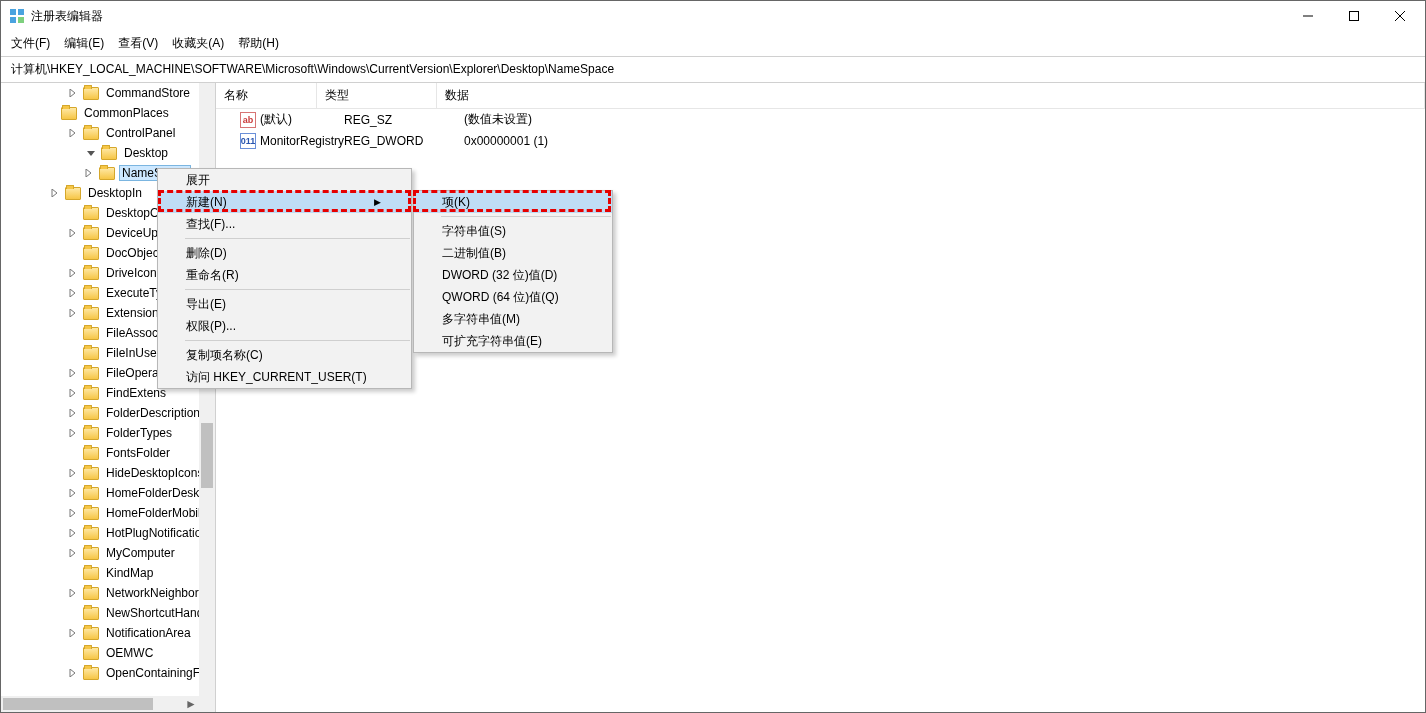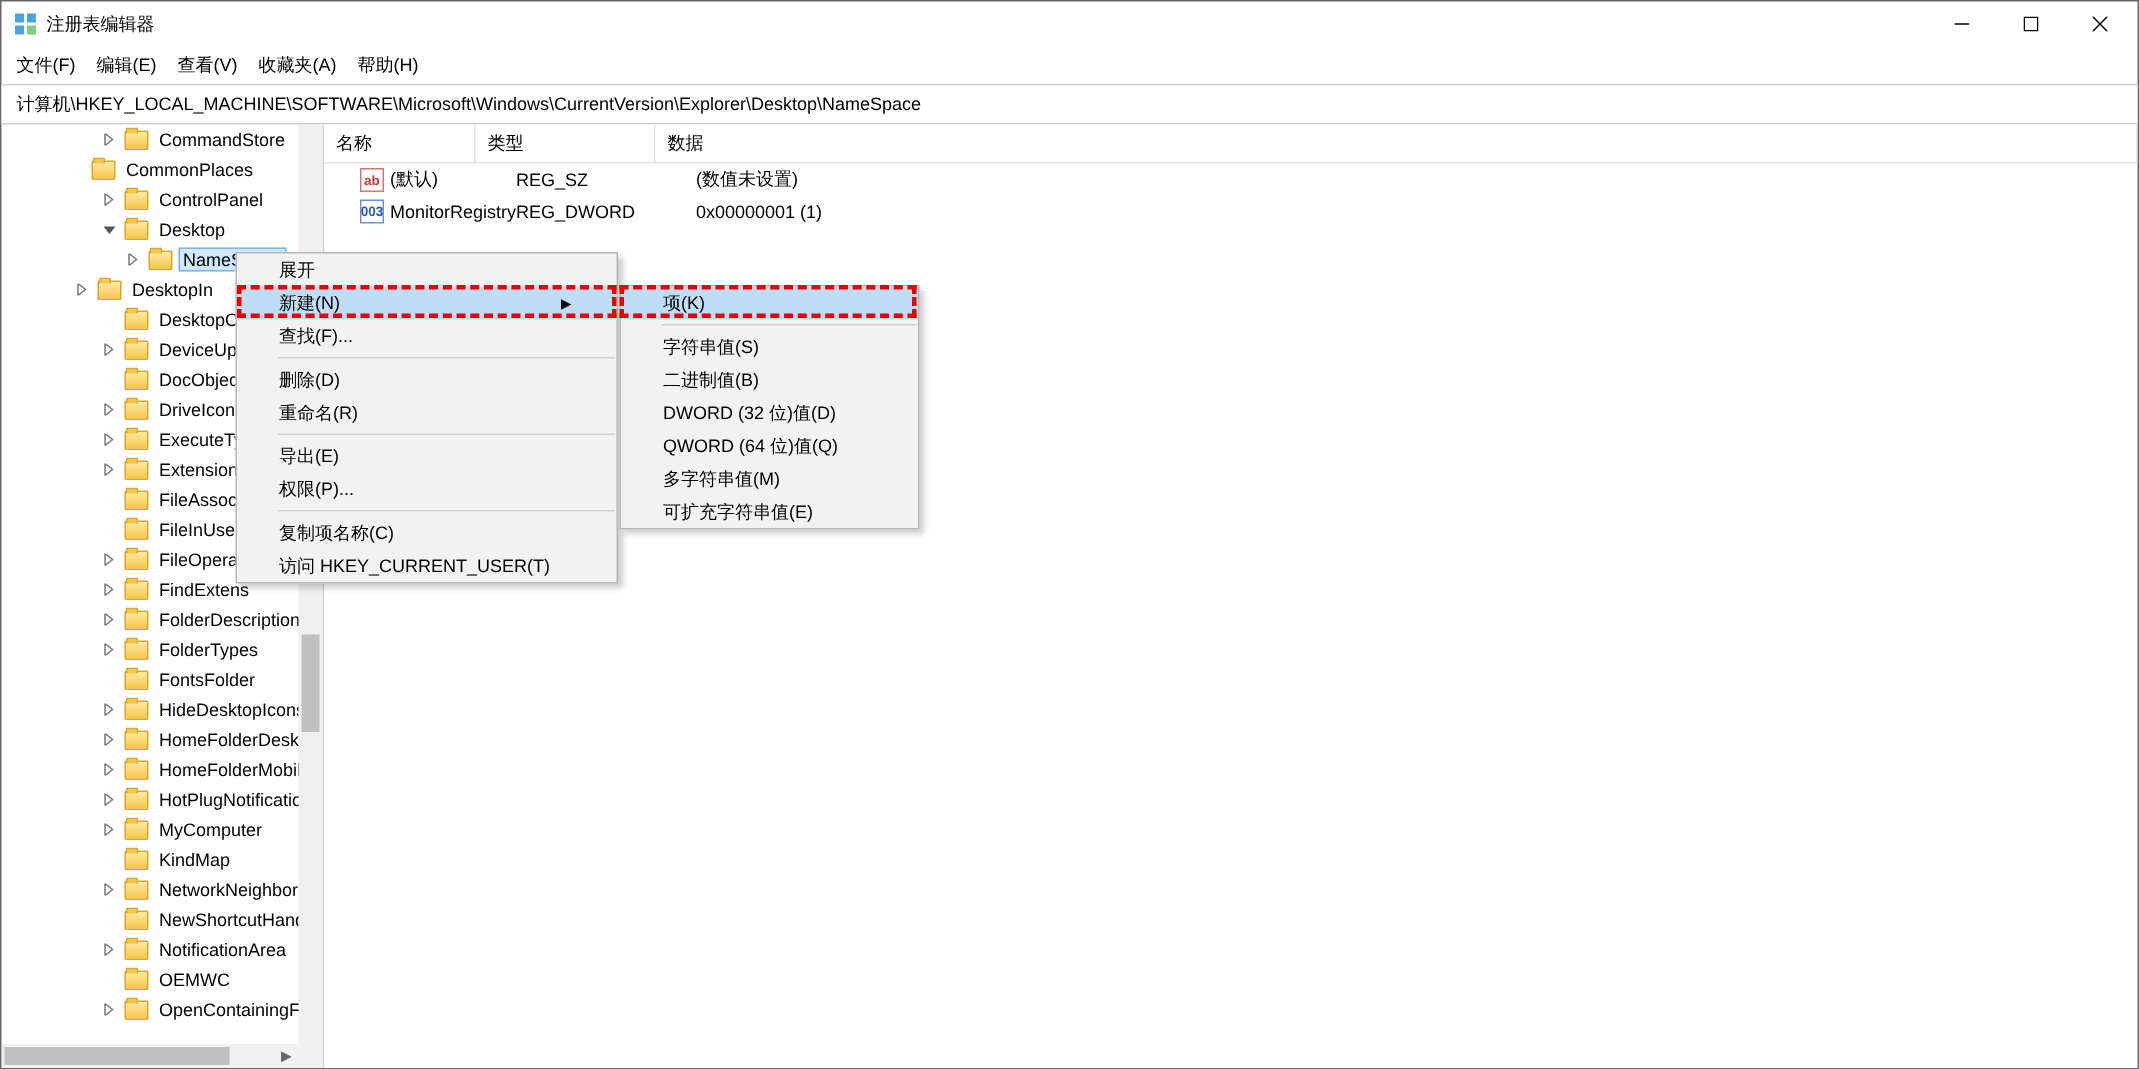--- a/index.html
+++ b/index.html
@@ -133,21 +133,21 @@
               <span class="expander">
                 <svg width="8" height="8">
                   <path d="M1 0 L6 4 L1 8 Z" fill="none" stroke="#777"></path>
                 </svg>
               </span>
               <span class="folder-icon"></span>
               <span class="node-label">ControlPanel</span>
             </div>
           </li>
           <li>
-            <div class="node" style="padding-left: 66px;">
+            <div class="node" style="padding-left: 84px;">
               <span class="expander">
                 <svg width="8" height="8">
                   <path d="M0 2 L8 2 L4 7 Z" fill="#555"></path>
                 </svg>
               </span>
               <span class="folder-icon"></span>
               <span class="node-label">Desktop</span>
             </div>
           </li>
           <li>
@@ -426,21 +426,21 @@
           <div class="value-row">
             <div class="cell name">
               <span class="val-icon sz">ab</span>
               <span>(默认)</span>
             </div>
             <div class="cell type">REG_SZ</div>
             <div class="cell data">(数值未设置)</div>
           </div>
           <div class="value-row">
             <div class="cell name">
-              <span class="val-icon dw">003</span>
+              <span class="val-icon dw">011</span>
               <span>MonitorRegistry</span>
             </div>
             <div class="cell type">REG_DWORD</div>
             <div class="cell data">0x00000001 (1)</div>
           </div>
         </div>
     </div>
   </div>
 </div>
 

